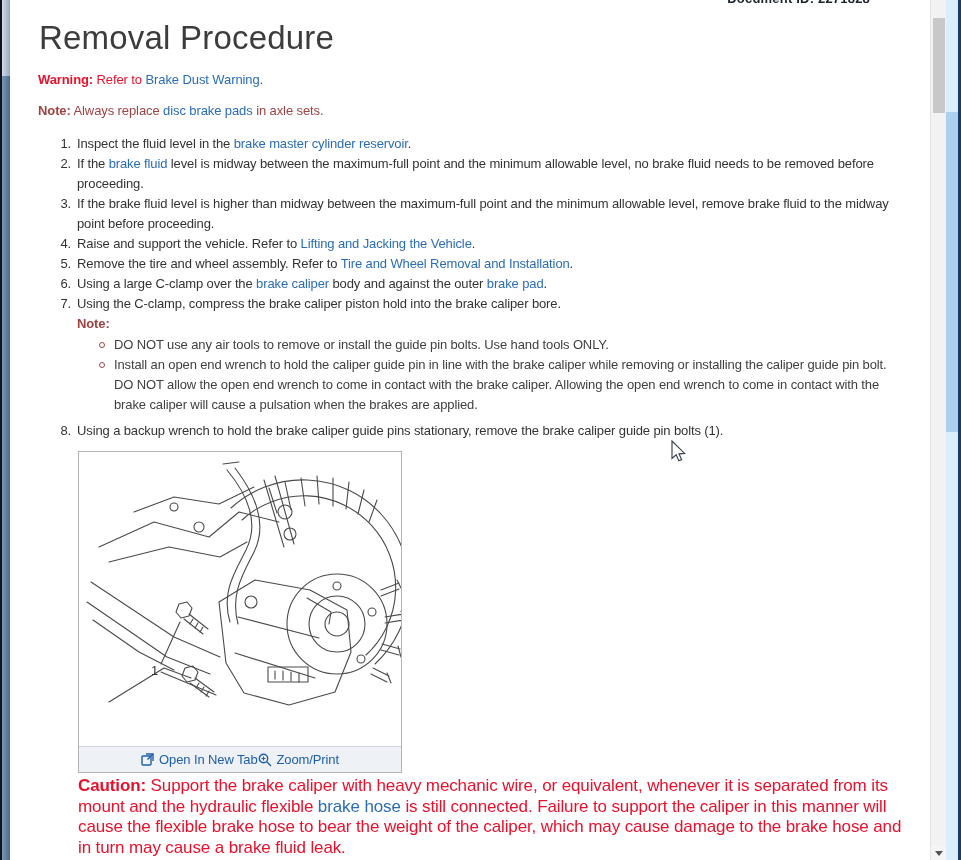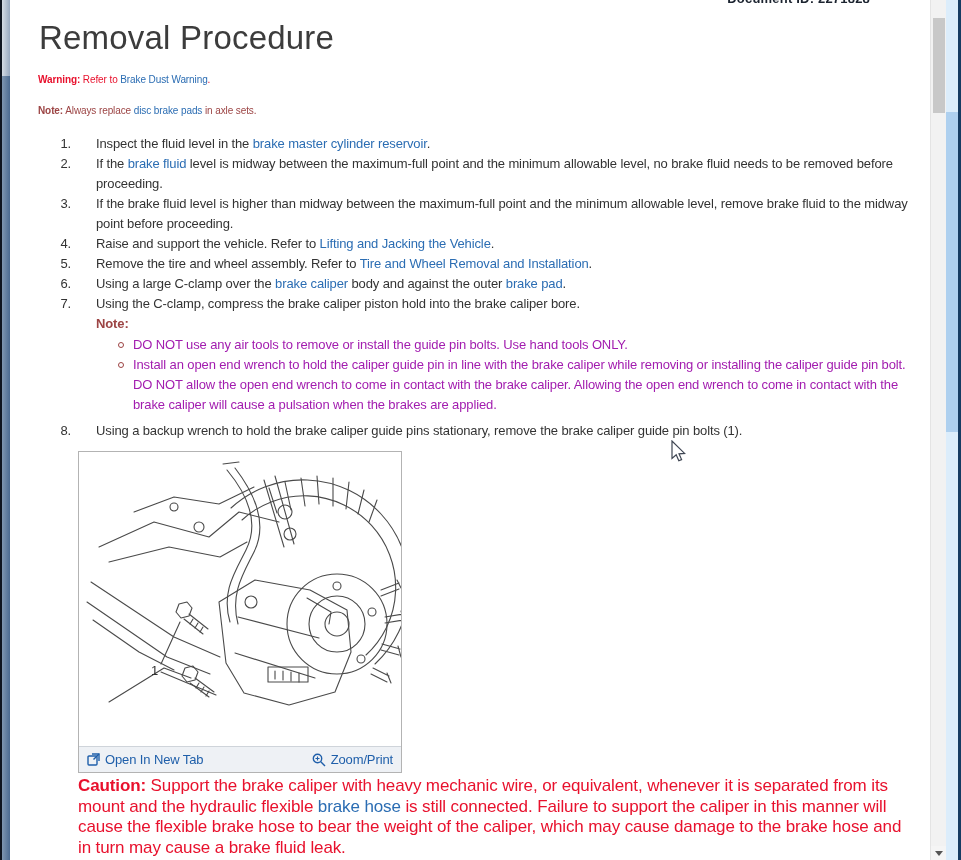--- a/index.html
+++ b/index.html
@@ -24,40 +24,40 @@
   .inner-scrollbar .down-btn .tri { position:absolute; left:4px; top:5px; width:0; height:0;
      border-left:4px solid transparent; border-right:4px solid transparent; border-top:5px solid #555; }
   
   .outer-scrollbar { position:absolute; left:946px; top:0; width:15px; height:860px; background:#dcedfb; }
   .outer-scrollbar .thumb { position:absolute; left:0; top:112px; width:12px; height:320px; background:#aed0ef; }
   .outer-scrollbar .edge { position:absolute; right:0; top:0; width:3px; height:100%; background:#163c63; }
   
   .doc-id { position:absolute; top:-9px; right:60px; font-size:13px; font-weight:bold; color:#1c2430; letter-spacing:.2px; }
   .content { position:absolute; left:11px; top:0; width:919px; height:860px; padding:8px 0 0 27px; overflow:hidden; }
   .page-title { font-size:33px; font-weight:normal; color:#3c3c3c; letter-spacing:.2px; margin:11px 0 0 1px; }
-  .msg { font-size:10px; letter-spacing:-0.1px; margin-top:14px; line-height:17px; }
+  .msg { font-size:13px; letter-spacing:-0.1px; margin-top:14px; line-height:17px; }
   .warning-text, .caution-text { color:#e8112d; }
   .note-text { color:#9c4444; }
   .b { font-weight:bold; }
   a.lnk { color:#2b6db3; text-decoration:none; cursor:pointer; }
   
   .steps { margin-top:15px; font-size:13px; letter-spacing:-0.12px; line-height:20px; }
   .step { display:flex; }
   .step-num { width:39px; min-width:39px; text-align:right; padding-right:6px; color:#333; }
-  .step-body { width:832px;margin-left:19px; }
+  .step-body { width:832px; }
   .note-label-line { color:#9c4444; font-weight:bold; }
   .bullets { margin:1px 0 0 22px; }
-  .bullet { display:flex; color:#a21caf; }
+  .bullet { display:flex; color:#404040; }
   .bullet .dot { width:6px; height:6px; border:1px solid #9c4444; border-radius:50%; margin:7px 9px 0 0; flex:none; }
   .bullet .btxt { width:800px; }
   
   .figure-box { margin:10px 0 2px 40px; width:324px; border:1px solid #b3b3b3; background:#fff; }
   .figure-img { width:322px; height:294px; position:relative; background:#fff; }
   .figure-footer { height:26px; background:#eef1f5; border-top:1px solid #cfd4da;
-     display:flex; align-items:center; justify-content:space-between; padding:0 8px; font-size:13px; }
+     display:flex; align-items:center; justify-content:center; padding:0 8px; font-size:13px; }
   .figure-footer a { color:#1f5faa; text-decoration:none; display:flex; align-items:center; gap:5px; }
   .caution-wrap { margin:3px 0 0 40px; width:840px; font-size:17px; letter-spacing:-0.12px; line-height:20.5px; }
   .tail-steps { margin-top:6px; }
   
   .cursor { position:absolute; left:671px; top:440px; pointer-events:none; }
 </style>
 </head>
 <body>
 
 <div class="left-strip">

